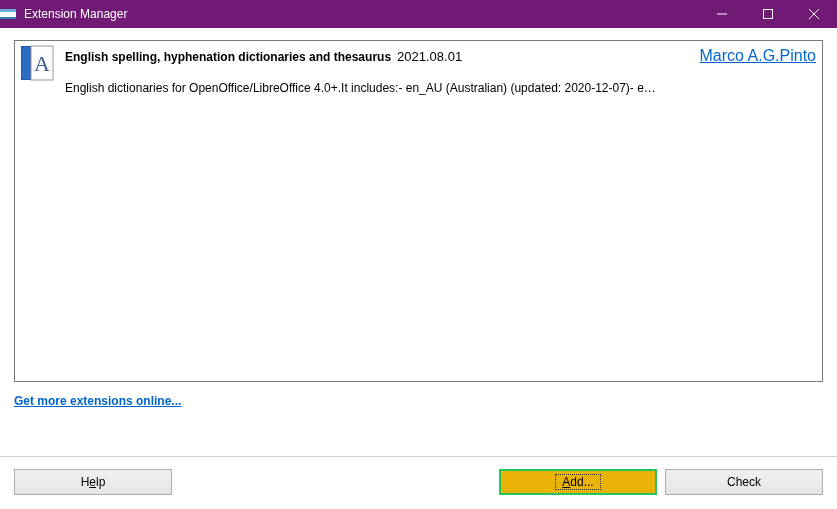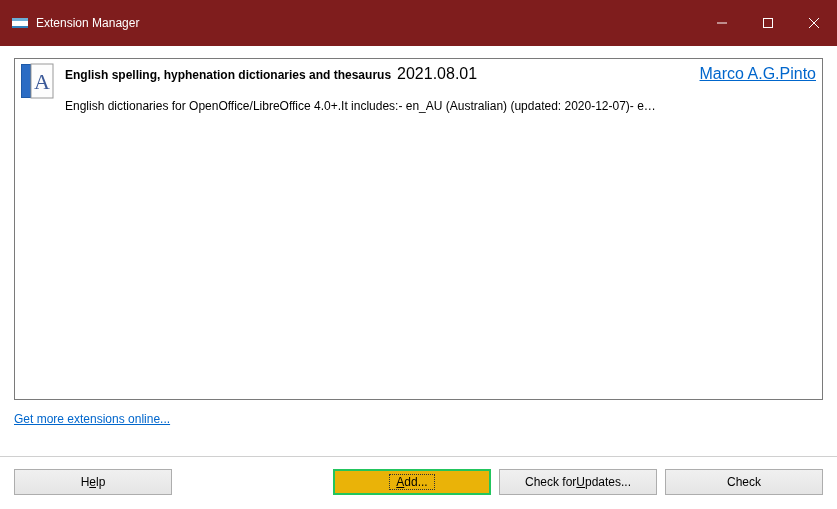--- a/index.html
+++ b/index.html
@@ -8,26 +8,26 @@
       font-family: "Segoe UI", Tahoma, sans-serif;
       font-size: 12px;
       background: #fff;
       width: 837px;
       height: 509px;
       overflow: hidden;
       display: flex;
       flex-direction: column;
     }
     .titlebar {
-      height: 46px;
-      background: #7f1d1d;
+      height: 28px;
+      background: #701a75;
       color: #fff;
       display: flex;
       align-items: center;
-      padding: 0 0 0 12px;
+      padding: 0 0 0 0;
       flex-shrink: 0;
     }
     .titlebar-icon {
       width: 16px;
       height: 16px;
       margin-right: 8px;
       display: inline-block;
     }
     .titlebar-title {
       flex: 1;
@@ -77,38 +77,39 @@
     .ext-header {
       display: flex;
       align-items: baseline;
     }
     .ext-name {
       font-weight: bold;
       font-size: 12px;
     }
     .ext-version {
       margin-left: 6px;
-      font-size: 16px;
+      font-size: 13px;
     }
     .ext-author {
       margin-left: auto;
       color: #0066cc;
       text-decoration: underline;
       font-size: 16px;
     }
     .ext-desc {
       margin-top: 16px;
       font-size: 12px;
       white-space: nowrap;
       overflow: hidden;
       text-overflow: ellipsis;
       color: #000;
     }
     .link-row {
       padding: 12px 0 10px 0;
+      font-weight: bold;
     }
     .more-link {
       color: #0066cc;
       text-decoration: underline;
       font-size: 12px;
     }
     .button-row {
       border-top: 1px solid #d0d0d0;
       padding: 12px 14px 14px 14px;
       display: flex;
@@ -201,19 +202,14 @@
 <div class="button-row">
   <button class="btn">
       <span>H</span>
       <span class="accel">e</span>
       <span>lp</span>
     </button>
   <span class="spacer"></span>
   <button class="btn btn-focus">
       <span class="btn-inner"><span class="accel">A</span><span>dd...</span></span>
     </button>
-  <button class="btn">
-      <span>Check for </span>
-      <span class="accel">U</span>
-      <span>pdates...</span>
-    </button>
   <button class="btn">Check</button>
 </div>
 
 </body></html>

